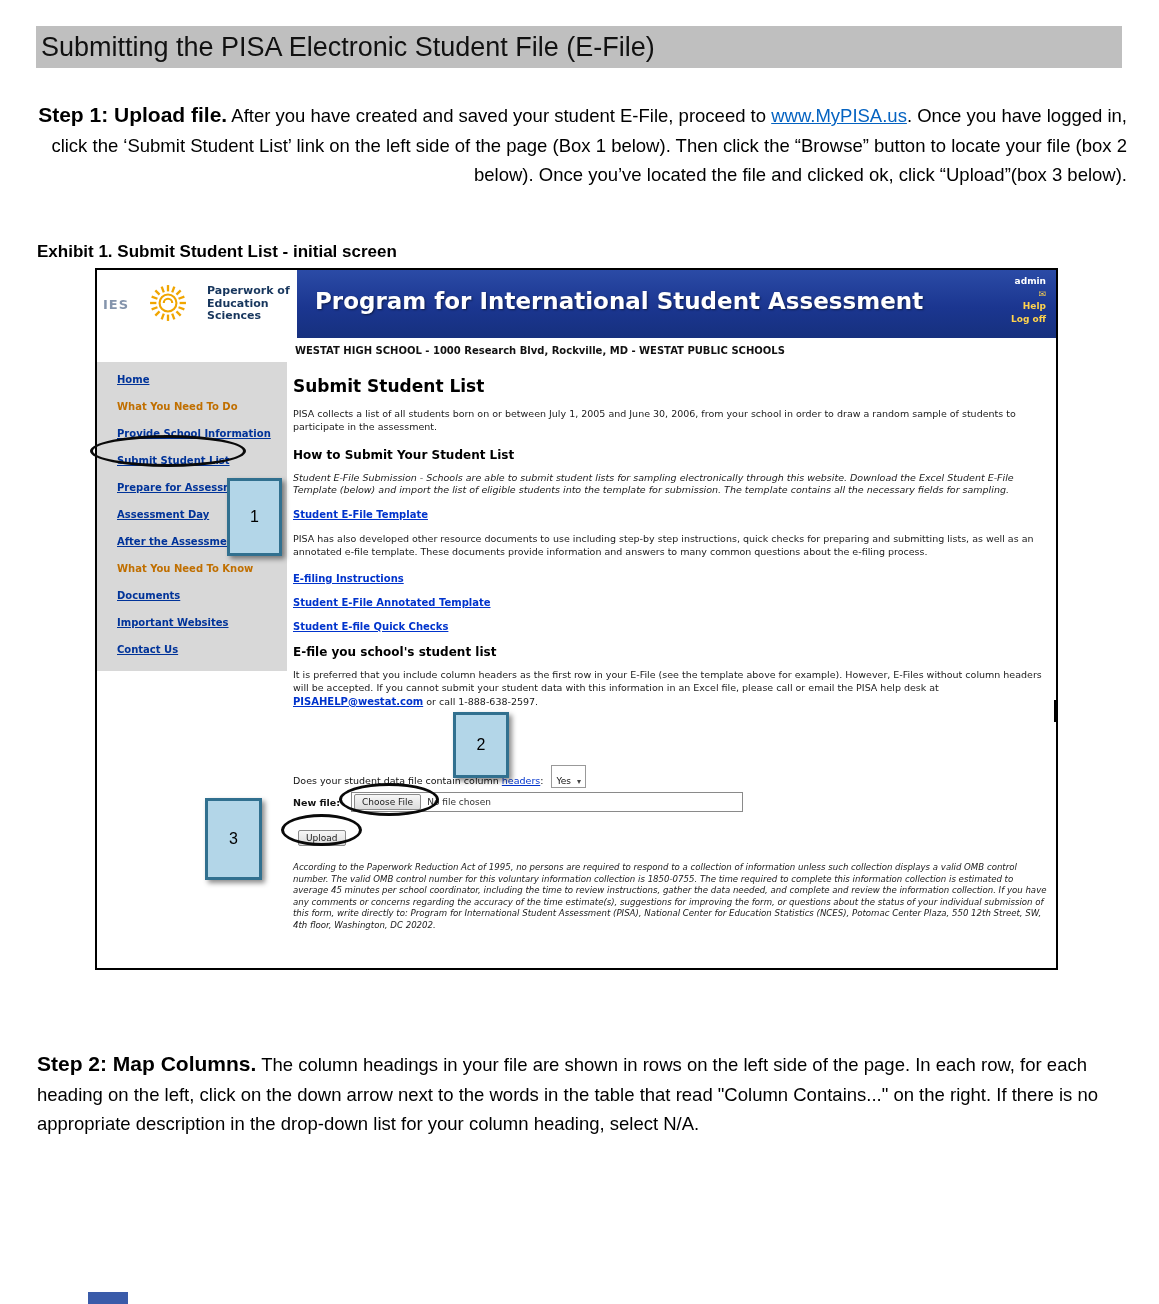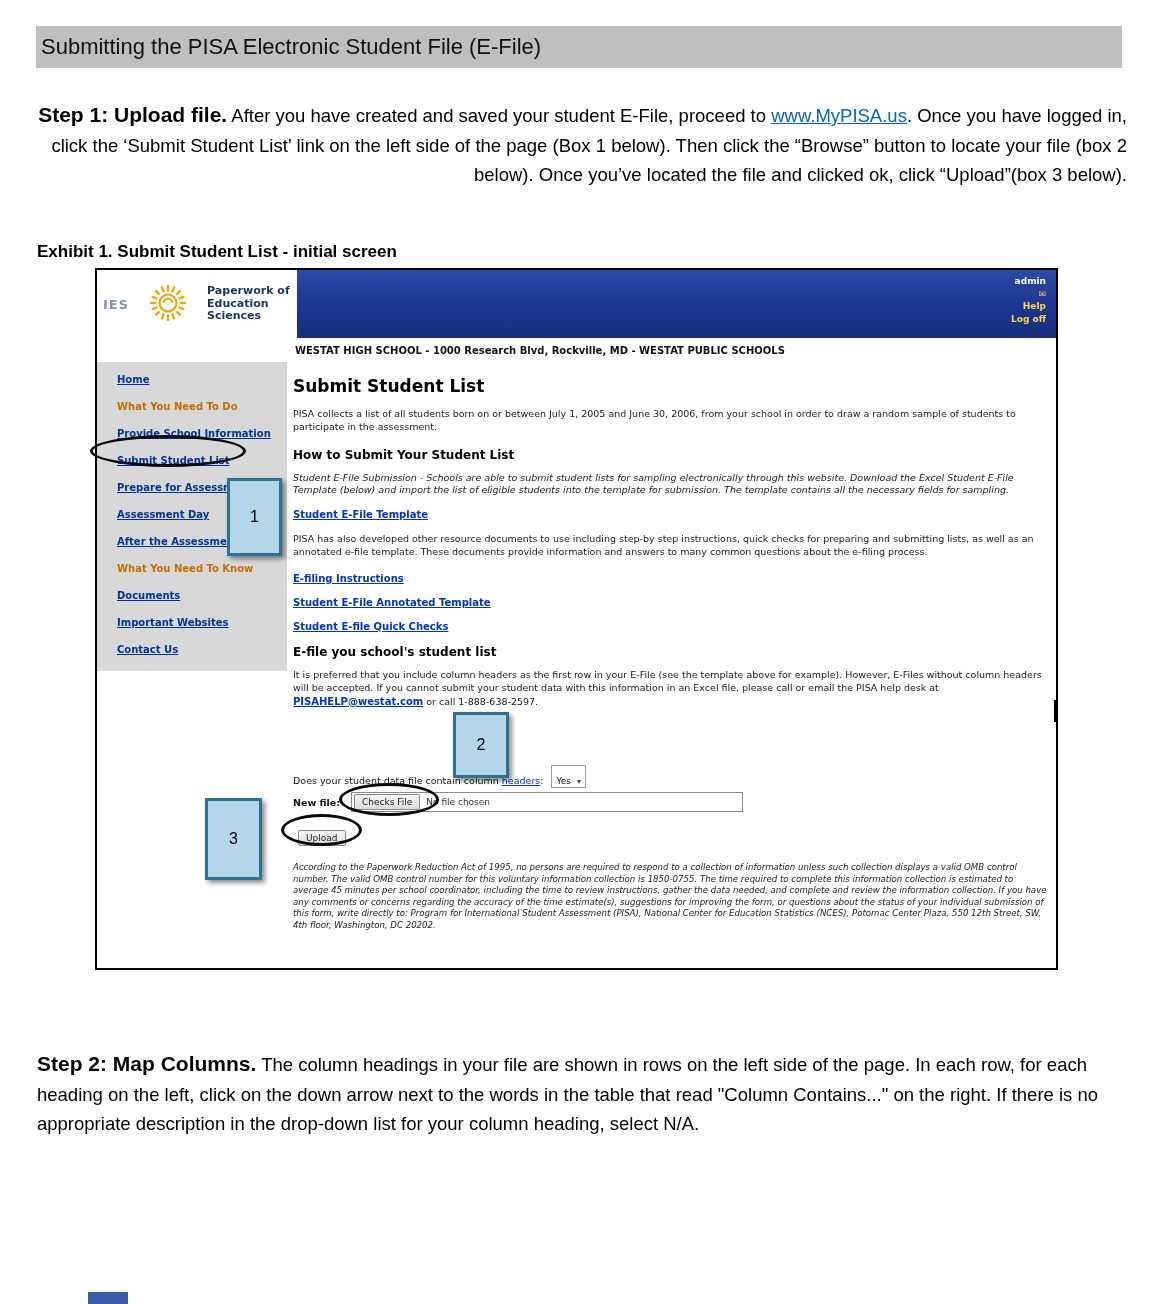--- a/index.html
+++ b/index.html
@@ -5,21 +5,21 @@
   * { margin:0; padding:0; box-sizing:border-box; }
   html,body { background:#ffffff; }
   .page {
     position:relative; width:1159px; height:1304px; background:#fff;
     font-family:"Liberation Sans", sans-serif; color:#000; overflow:hidden;
   }
   
   .doc-title-bar {
     position:absolute; left:36px; top:26px; width:1086px; height:42px;
     background:#bfbfbf; display:flex; align-items:center; padding-left:5px;
-    font-size:22px; color:#111;
+    font-size:27px; color:#111;
   }
   .doc-para { position:absolute; left:37px; width:1090px; font-size:18.5px; line-height:1.56; color:#000; }
   .step1-para { top:99px;text-align:right; }
   .step2-para { top:1048px; }
   .doc-para b.lead { font-size:21px; font-weight:bold; }
   .doc-link { color:#0563c1; text-decoration:underline; }
   .exhibit-caption { position:absolute; left:37px; top:242px; font-size:17px; font-weight:bold; }
 
   
   .screenshot {
@@ -151,20 +151,21 @@
             </g>
             <circle cx="18" cy="18" r="8" fill="#fff" stroke="#f0a500" stroke-width="2"></circle>
             <path d="M14 18 a4 4 0 0 1 8 0" fill="none" stroke="#f0a500" stroke-width="2"></path>
           </svg>
         </span>
         <span class="org-name">
           <span>Paperwork of</span><br>
           <span>Education Sciences</span>
         </span>
       </div>
+      <div class="app-title">Program for International Student Assessment</div>
       <div class="header-right">
         <span class="hr-user">admin</span><br>
         <span class="hr-icon">✉</span>
         <a class="hr-link">Help</a>
         <a class="hr-link">Log off</a>
       </div>
     </div>
 
     <div class="school-bar">WESTAT HIGH SCHOOL  -  1000 Research Blvd, Rockville, MD  -  WESTAT PUBLIC SCHOOLS</div>
 
@@ -219,21 +220,21 @@
     </div>
 
     <div class="form-area">
       <div class="q-row">
         <span>Does your student data file contain column </span><span class="q-link">headers</span><span>:</span>
         <span class="dropdown"><span>Yes</span><span class="dd-caret">▾</span></span>
       </div>
       <div class="file-row">
         <span class="nf-label">New file:</span>
         <span class="file-input">
-          <button class="btn">Checks File</button>
+          <button class="btn">Choose File</button>
           <span class="file-status">No file chosen</span>
         </span>
       </div>
       <div class="upload-row">
         <button class="btn">Upload</button>
       </div>
     </div>
 
     <div class="fine-print">According to the Paperwork Reduction Act of 1995, no persons are required to respond to a collection of information unless such collection displays a valid OMB control number. The valid OMB control number for this voluntary information collection is 1850-0755. The time required to complete this information collection is estimated to average 45 minutes per school coordinator, including the time to review instructions, gather the data needed, and complete and review the information collection. If you have any comments or concerns regarding the accuracy of the time estimate(s), suggestions for improving the form, or questions about the status of your individual submission of this form, write directly to: Program for International Student Assessment (PISA), National Center for Education Statistics (NCES), Potomac Center Plaza, 550 12th Street, SW, 4th floor, Washington, DC 20202.</div>
 

